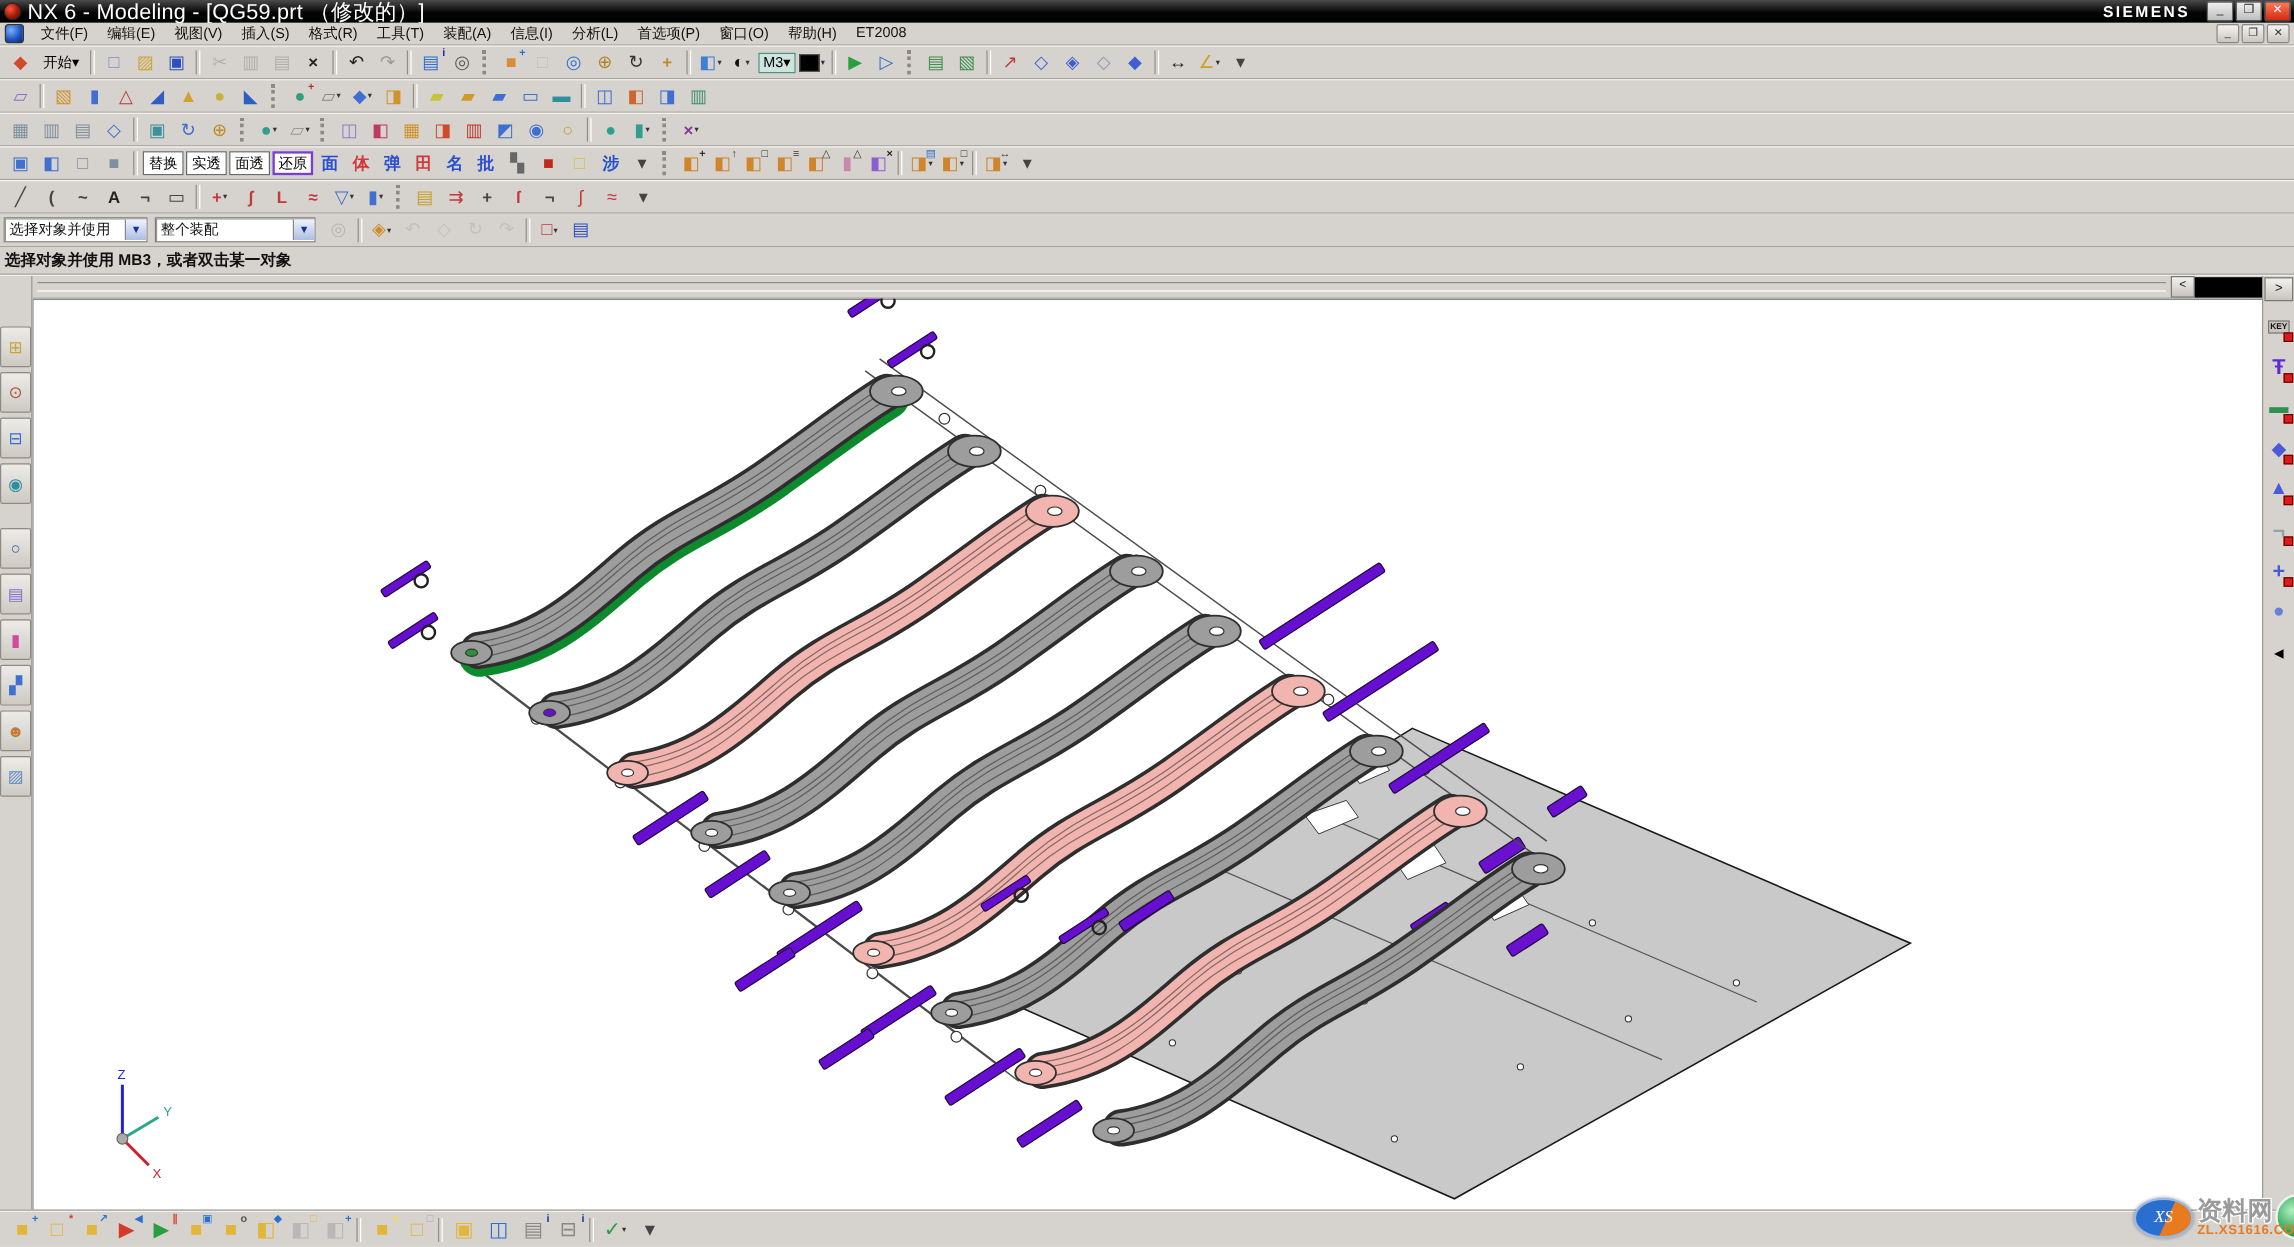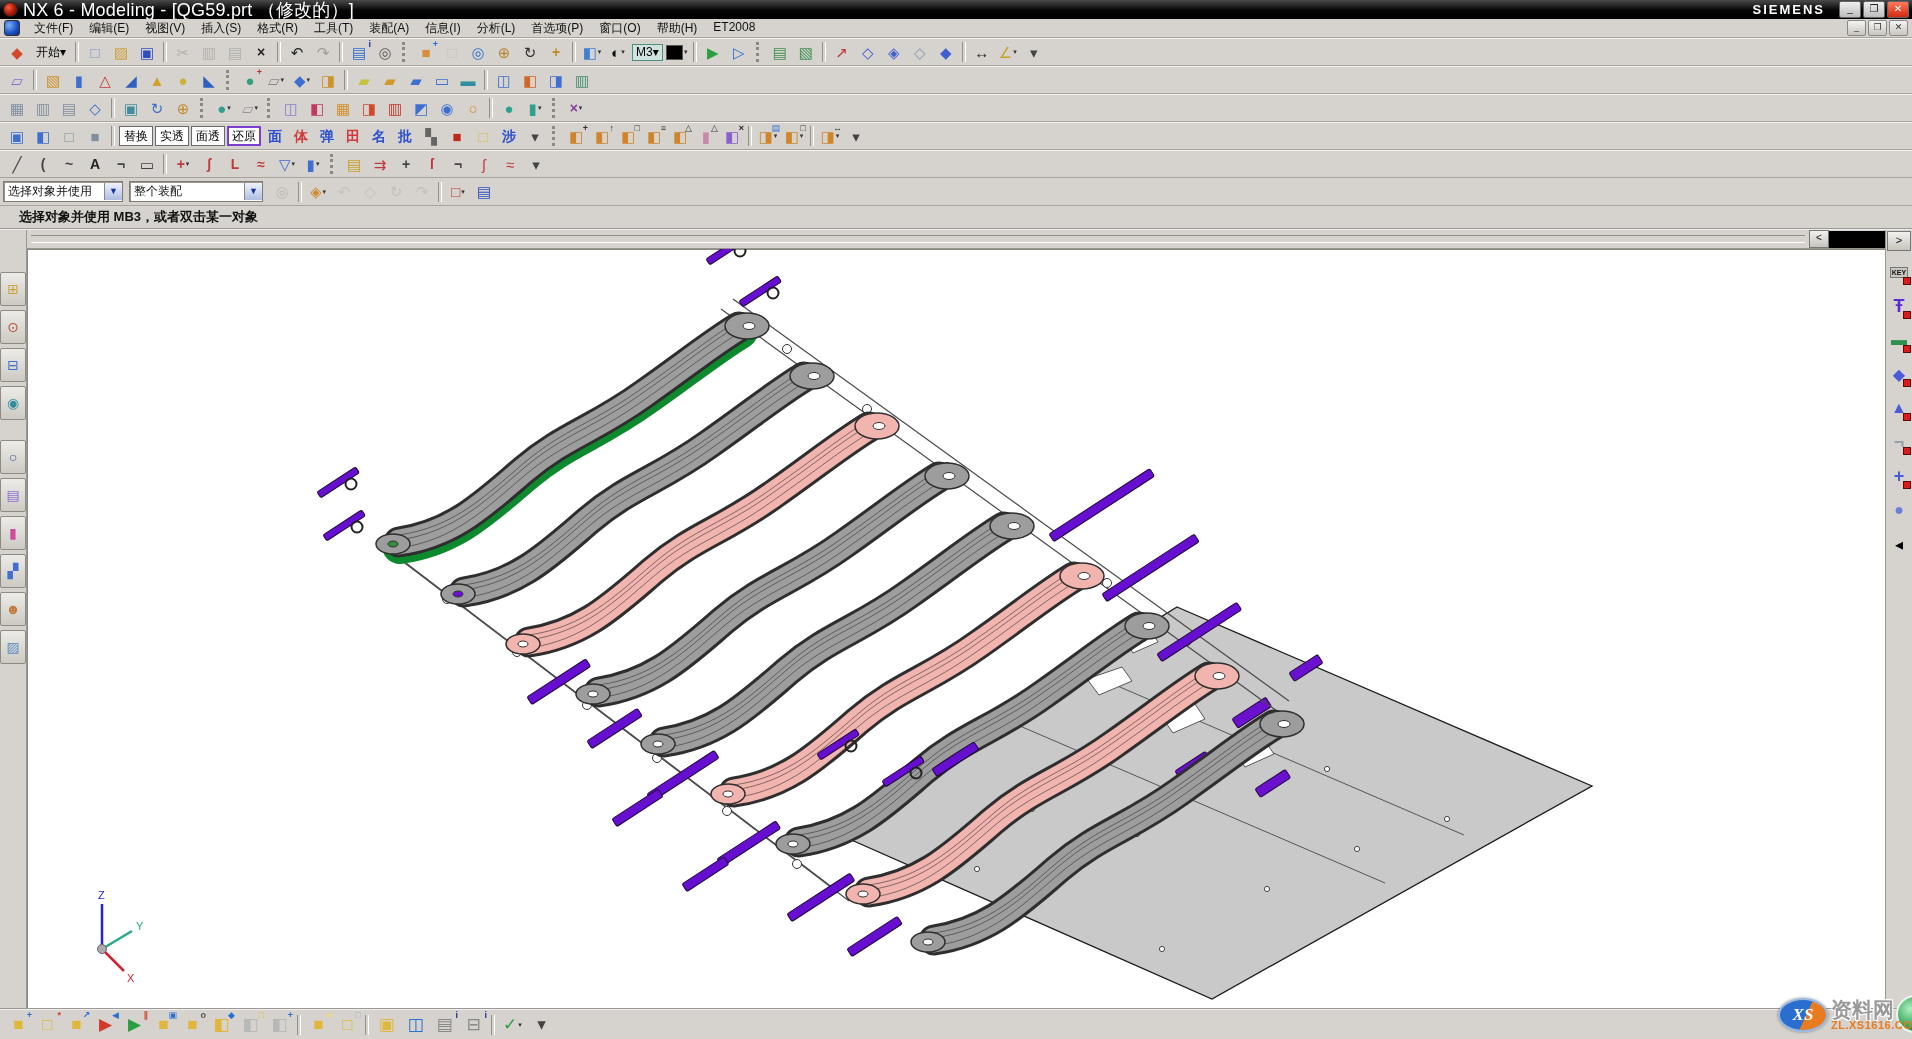--- a/index.html
+++ b/index.html
@@ -55,21 +55,21 @@
   .swatch{width:15px;height:13px;border:1px solid #555;display:inline-block;}
   
   .selbar{position:absolute;left:0;top:178px;width:1912px;height:28px;background:#d6d3ce;
     border-bottom:1px solid #a8a49c;display:flex;align-items:center;padding-left:3px;box-sizing:border-box;}
   .combo{background:#fff;border:1px solid #7f7b73;box-shadow:inset 1px 1px 0 #9b978e;
     height:19px;display:flex;align-items:center;margin-right:6px;}
   .combo .val{padding:0 4px;white-space:nowrap;overflow:hidden;}
   .combo .cbtn{width:17px;height:17px;margin-left:auto;background:linear-gradient(#eef2ff,#aebde0);
     border-left:1px solid #888;color:#16309f;font-size:9px;line-height:16px;text-align:center;}
   .promptbar{position:absolute;left:0;top:206px;width:1912px;height:24px;background:#d6d3ce;
-    border-bottom:2px groove #efeeea;display:flex;align-items:center;padding-left:19px;
+    border-bottom:2px groove #efeeea;display:flex;align-items:center;padding-left:4px;
     box-sizing:border-box;font-weight:bold;font-size:13px;}
   
   .topstrip{position:absolute;left:27px;top:230px;width:1858px;height:19px;background:#d6d3ce;
     display:flex;align-items:center;box-sizing:border-box;border-bottom:1px solid #98948c;}
   .groove{flex:1;height:6px;border-top:1px solid #928e86;border-bottom:1px solid #fff;margin:0 4px;}
   .sbtn{width:18px;height:16px;background:linear-gradient(#f2f1ee,#c7c4bd);border:1px solid #777;
     font-size:10px;line-height:14px;text-align:center;flex:none;}
   .strip-black{width:56px;height:17px;background:#000;flex:none;}
   
   .leftbar{position:absolute;left:0;top:230px;width:27px;height:778px;background:#d6d3ce;
@@ -98,21 +98,21 @@
   .bottombar{position:absolute;left:0;top:1008px;width:1912px;height:31px;background:#d6d3ce;
     border-top:2px groove #efeeea;display:flex;align-items:center;padding-left:4px;box-sizing:border-box;}
   .bottombar .icon{width:27px;height:25px;}
   .bottombar .icon .g{font-size:17px;}
   
   .watermark{position:absolute;left:1778px;top:990px;width:134px;height:49px;z-index:60;
     display:flex;align-items:center;}
   .wm-logo{width:46px;height:30px;border-radius:50%;
     background:linear-gradient(115deg,#2a6fd0 55%,#e87a20 56%);
     border:2px solid #9ab8e0;color:#fff;font-family:"Liberation Serif",serif;
-    font-style:italic;font-weight:bold;font-size:17px;display:flex;align-items:center;
+    font-style:italic;font-weight:normal;font-size:14px;display:flex;align-items:center;
     justify-content:center;flex:none;box-shadow:0 0 3px rgba(0,0,0,.4);}
   .wm-txt{margin-left:3px;line-height:1;}
   .wm-title{font-size:21px;font-weight:bold;color:#9a9a9a;
     text-shadow:1px 1px 0 #fff,-1px -1px 0 #fff,1px -1px 0 #fff,-1px 1px 0 #fff;white-space:nowrap;}
   .wm-url{font-size:11px;font-weight:bold;color:#e87a20;letter-spacing:.5px;}
   .green-badge{position:absolute;left:1896px;top:995px;width:34px;height:34px;border-radius:50%;
     background:radial-gradient(circle at 35% 35%,#aef0c0,#2a9f4f 60%,#167034);
     border:2px solid #e8f8ee;z-index:55;}
 </style>
 </head>

